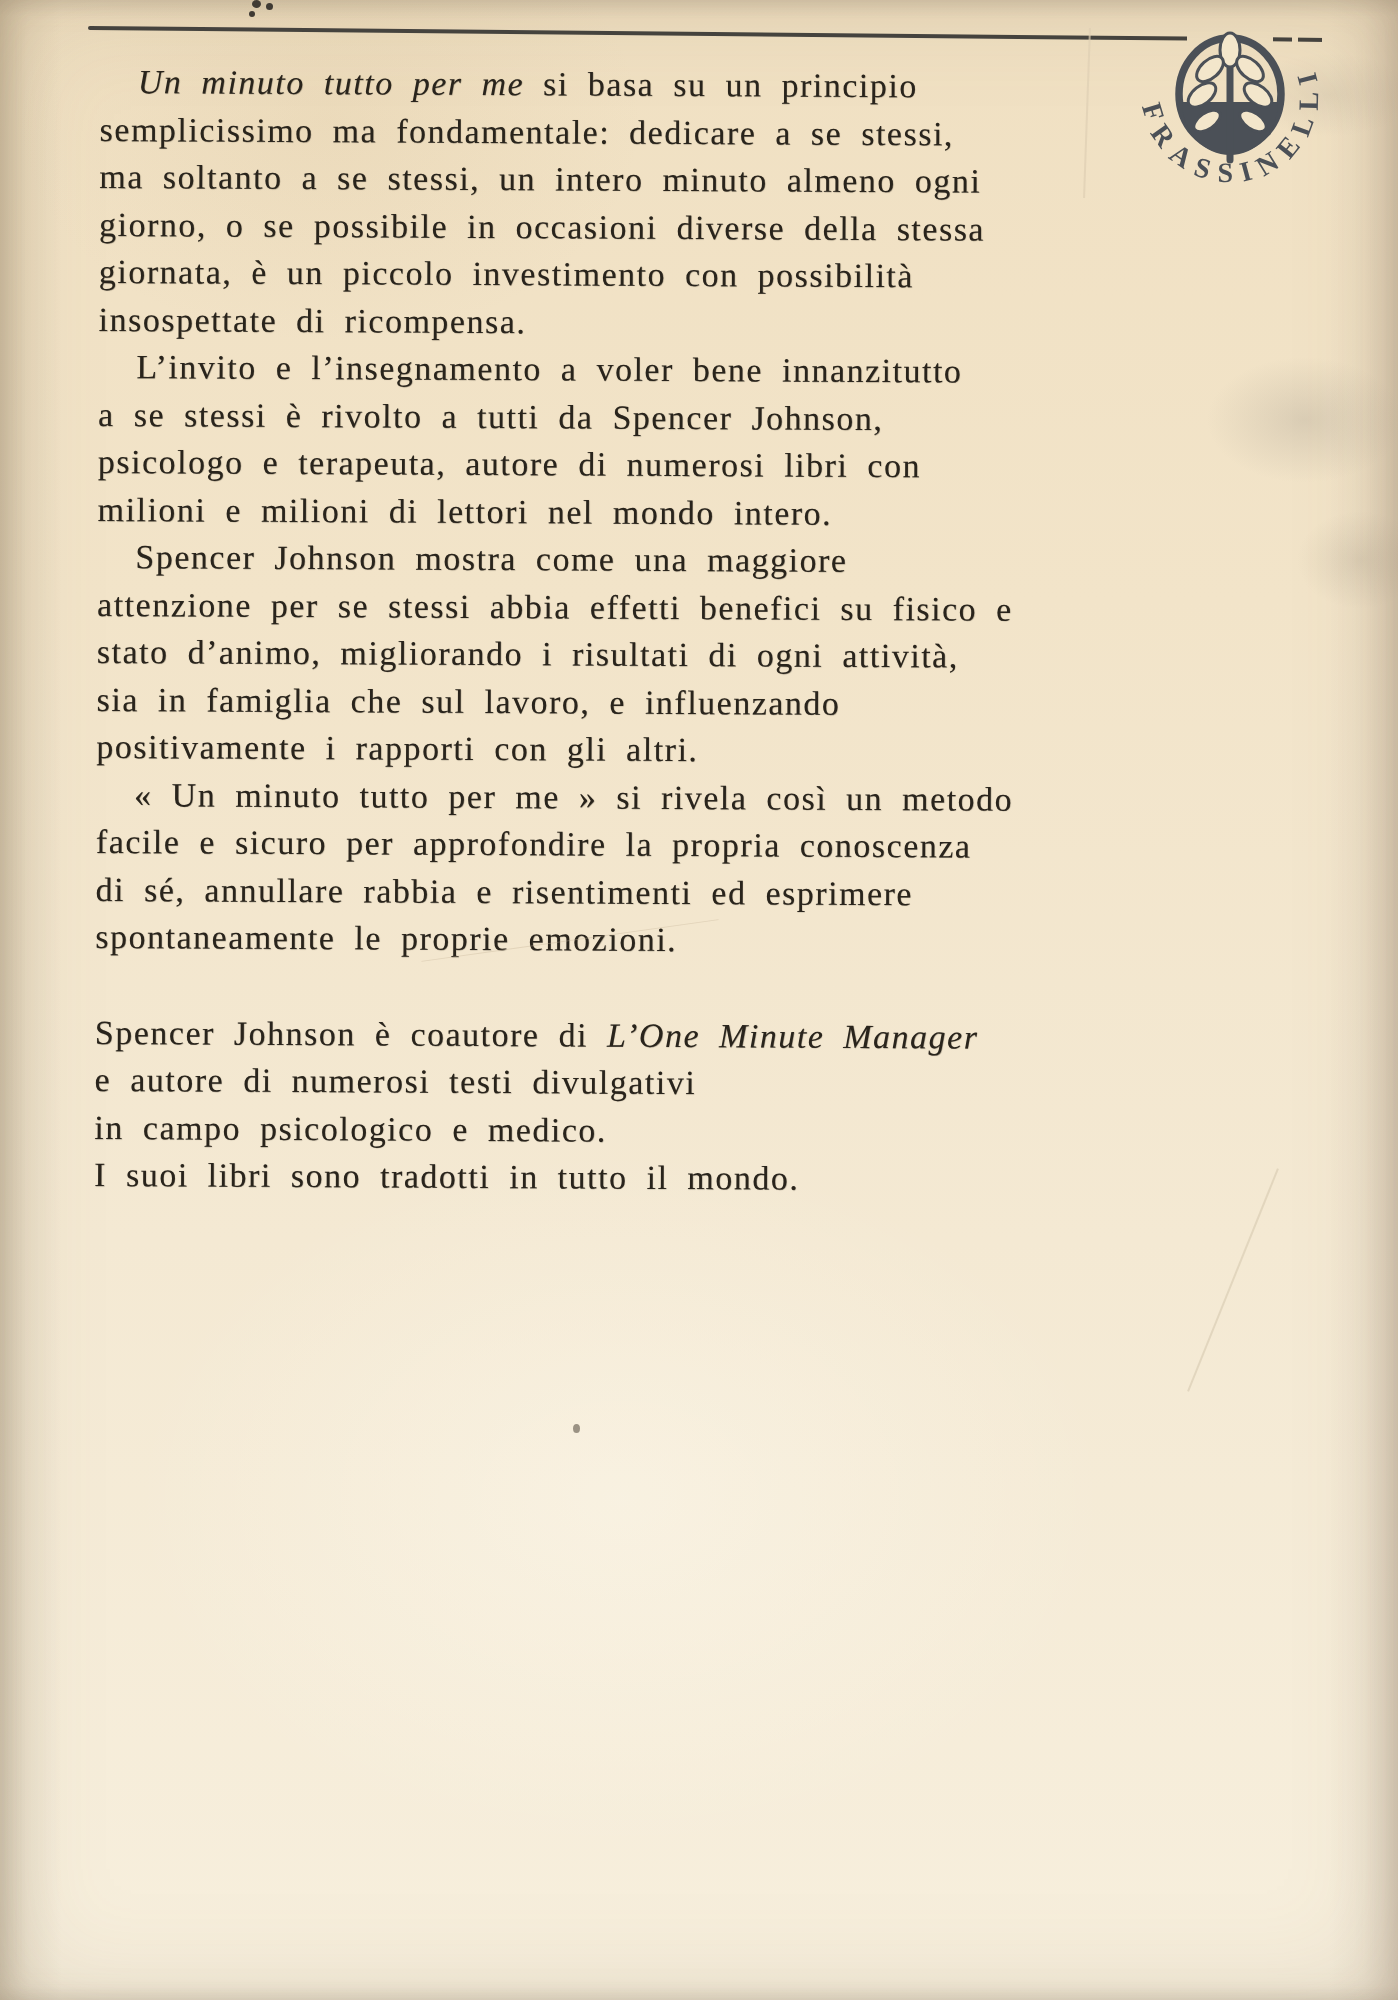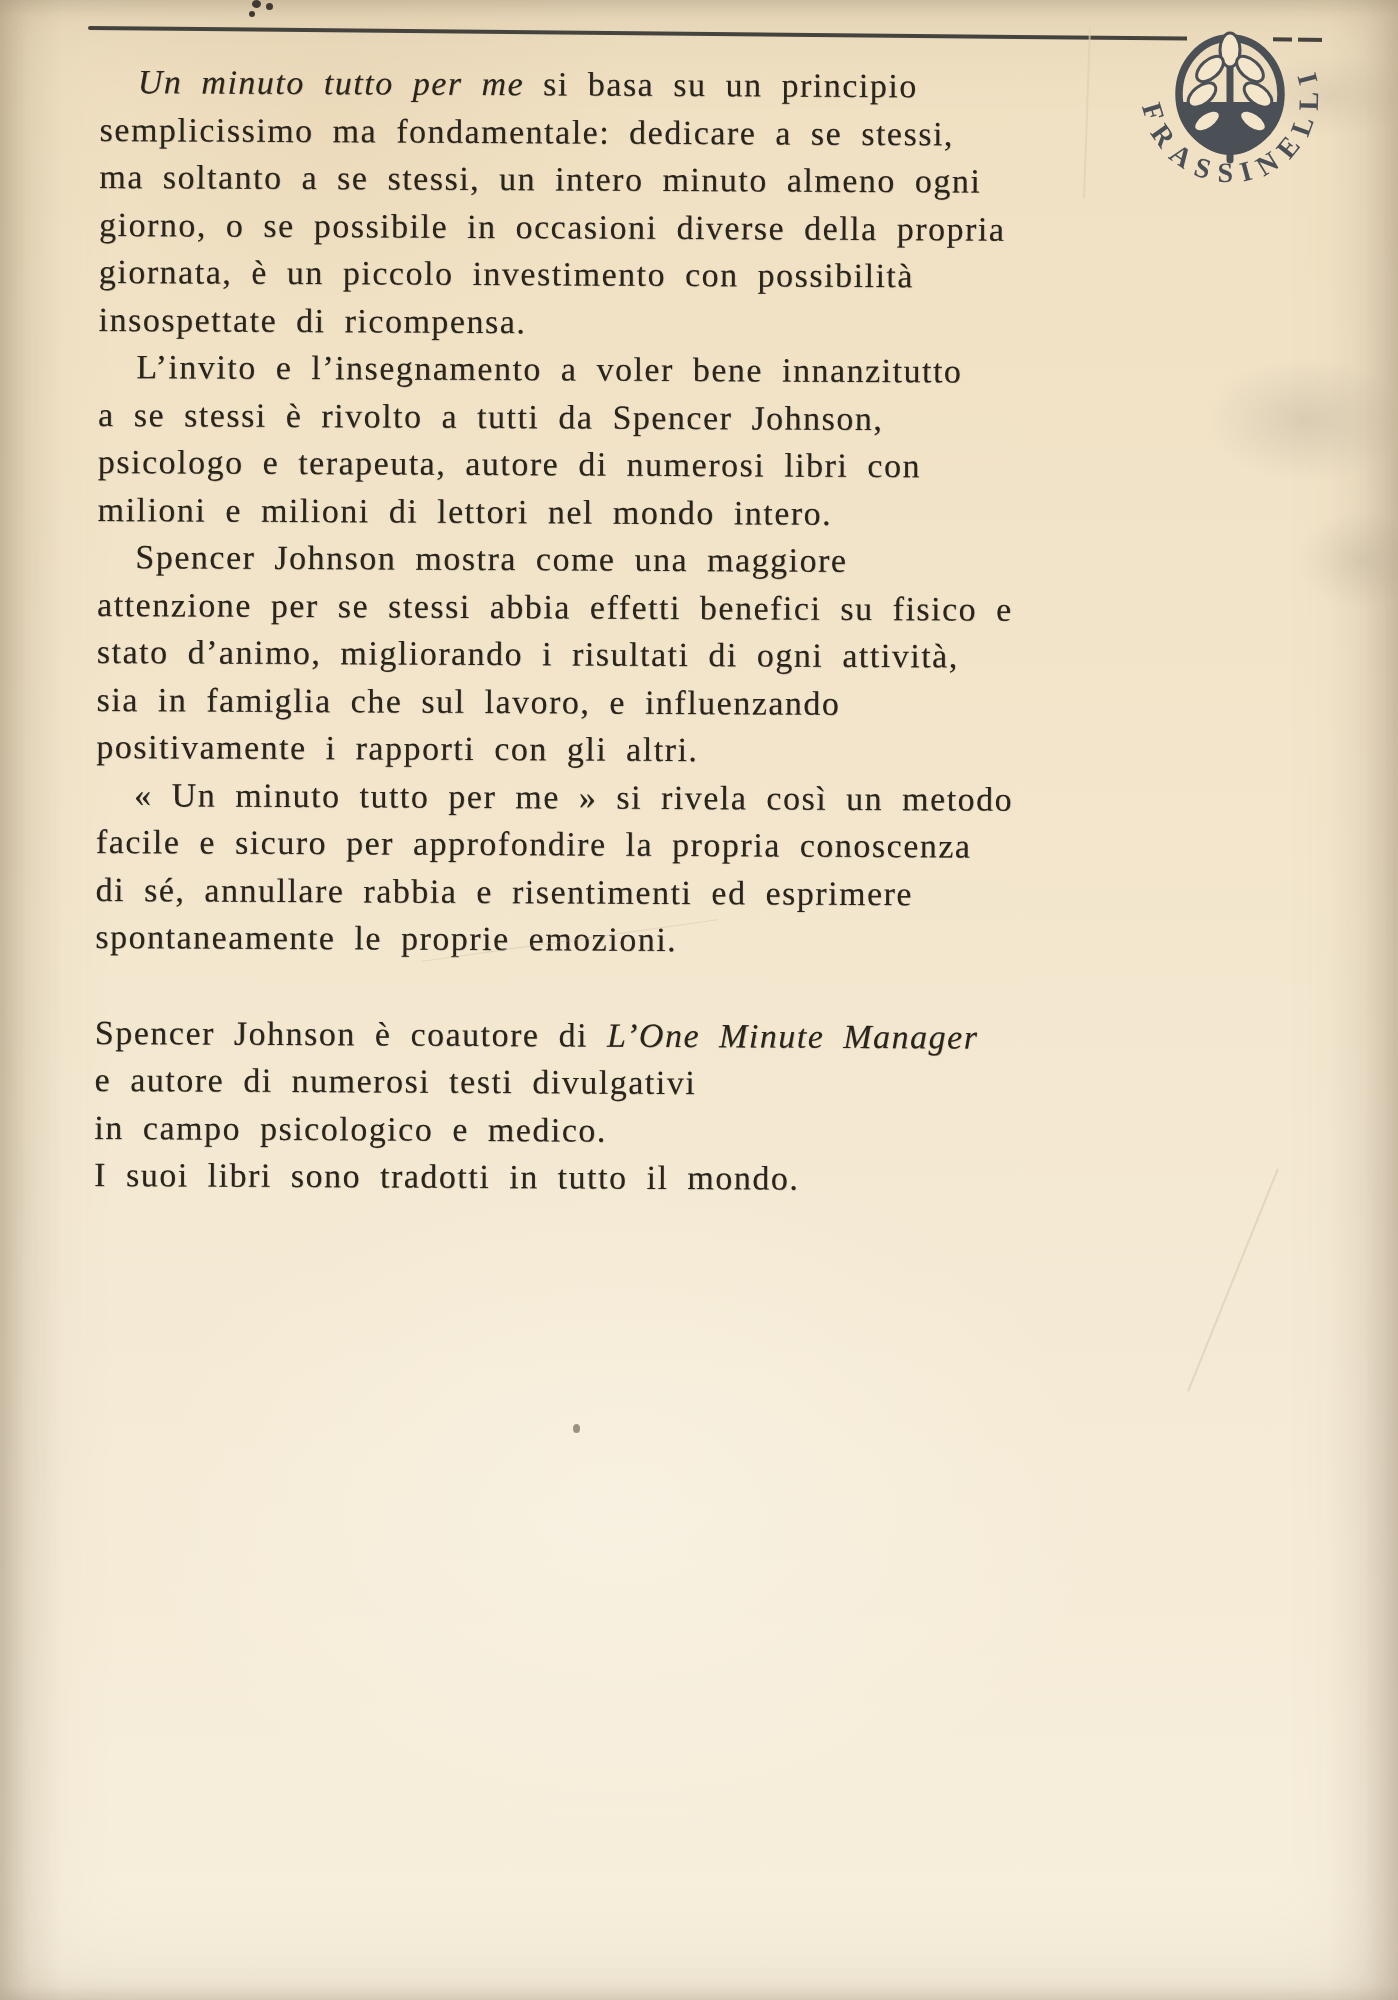--- a/index.html
+++ b/index.html
@@ -146,21 +146,21 @@
     <path id="arcpath" d="M 24.9 94.2 A 88 88 0 1 0 193.6 49" fill="none"></path>
     <text>
       <textPath xlink:href="#arcpath" href="#arcpath">FRASSINELLI</textPath>
     </text>
   </svg>
 
   <div class="body-text">
       <p class="para indent"><em>Un minuto tutto per me</em><span> si basa su un principio
 semplicissimo ma fondamentale: dedicare a se stessi,
 ma soltanto a se stessi, un intero minuto almeno ogni
-giorno, o se possibile in occasioni diverse della propria
+giorno, o se possibile in occasioni diverse della stessa
 giornata, è un piccolo investimento con possibilità
 insospettate di ricompensa.</span></p>
       <p class="para indent"><span>L’invito e l’insegnamento a voler bene innanzitutto
 a se stessi è rivolto a tutti da Spencer Johnson,
 psicologo e terapeuta, autore di numerosi libri con
 milioni e milioni di lettori nel mondo intero.</span></p>
       <p class="para indent"><span>Spencer Johnson mostra come una maggiore
 attenzione per se stessi abbia effetti benefici su fisico e
 stato d’animo, migliorando i risultati di ogni attività,
 sia in famiglia che sul lavoro, e influenzando

